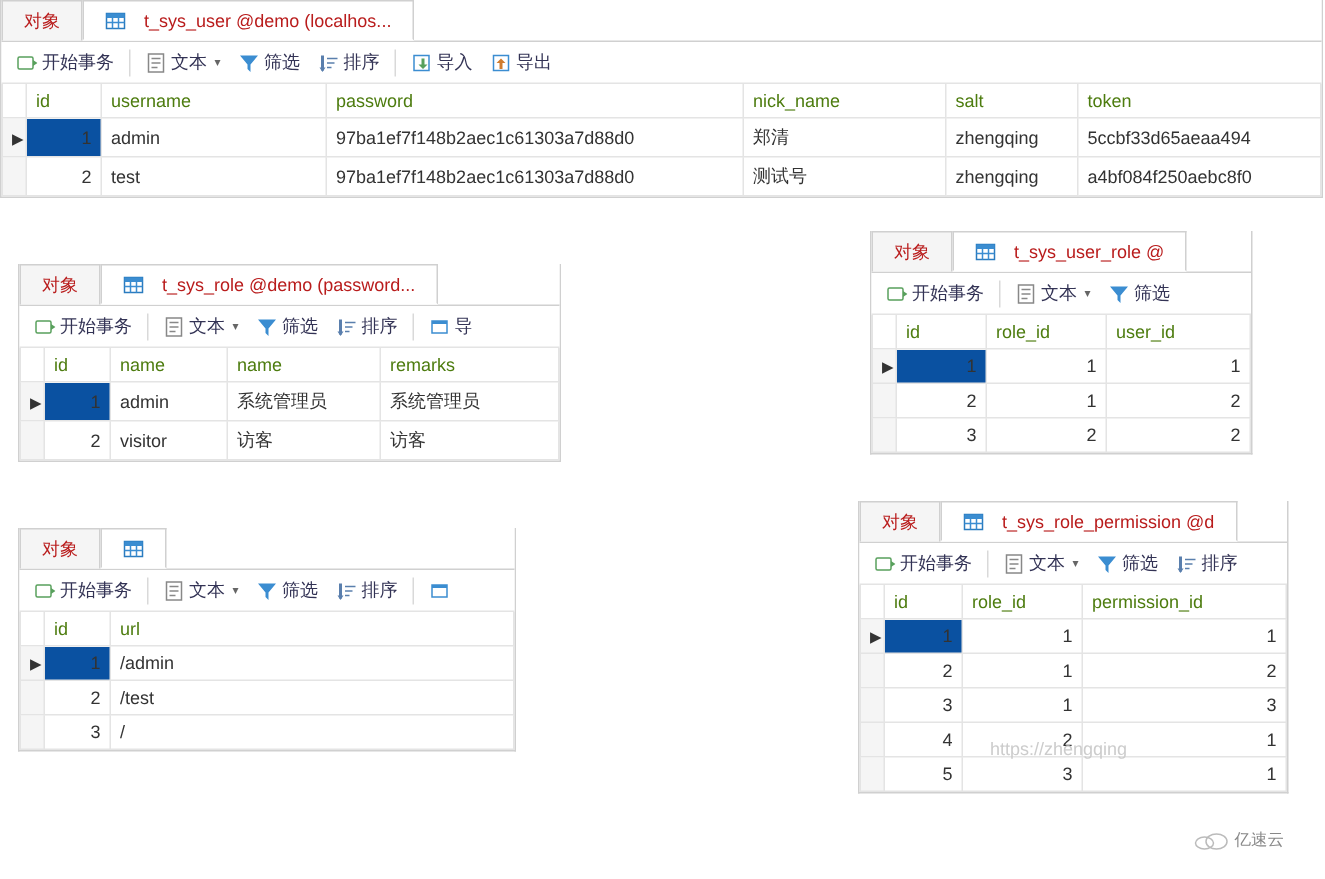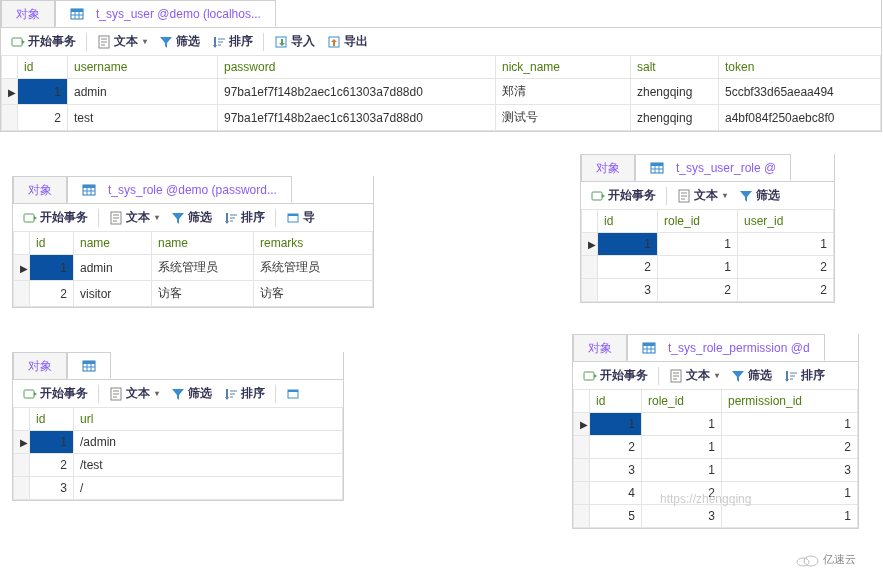--- a/index.html
+++ b/index.html
@@ -19,21 +19,21 @@
   }
   .tabs {
     display: flex;
     background: #fff;
   }
   .tab {
     padding: 5px 14px 4px 14px;
     border: 1px solid #d0d0d0;
     border-bottom: none;
     background: #fff;
-    color: #8b5cf6;
+    color: #b91c1c;
     display: flex;
     align-items: center;
     gap: 4px;
     white-space: nowrap;
   }
   .tab.inactive {
     background: #f5f5f5;
     border-top-color: #d0d0d0;
     border-right: 1px solid #d0d0d0;
     border-left: none;
@@ -54,21 +54,20 @@
     gap: 0;
   }
   .toolbar .btn {
     display: flex;
     align-items: center;
     gap: 3px;
     padding: 2px 6px;
     color: #335;
     cursor: pointer;
     white-space: nowrap;
-    font-weight: bold;
   }
   .toolbar .sep {
     width: 1px;
     height: 18px;
     background: #d9d9d9;
     margin: 0 4px;
   }
   table.grid {
     border-collapse: collapse;
     width: 100%;

